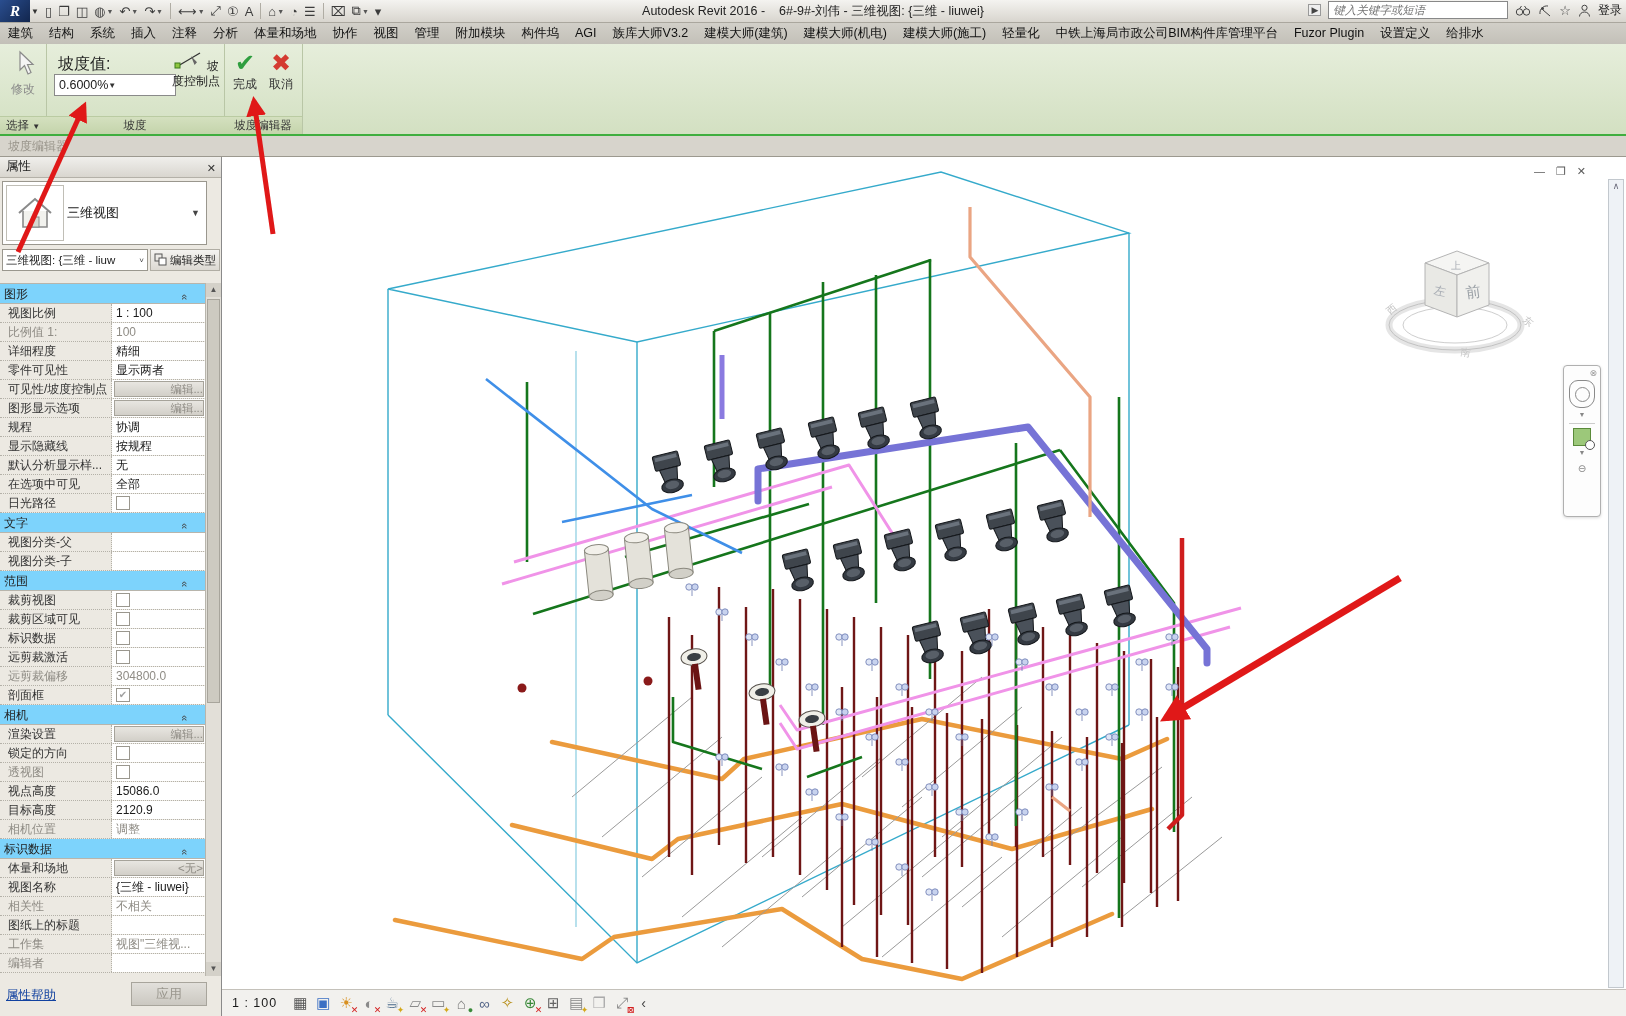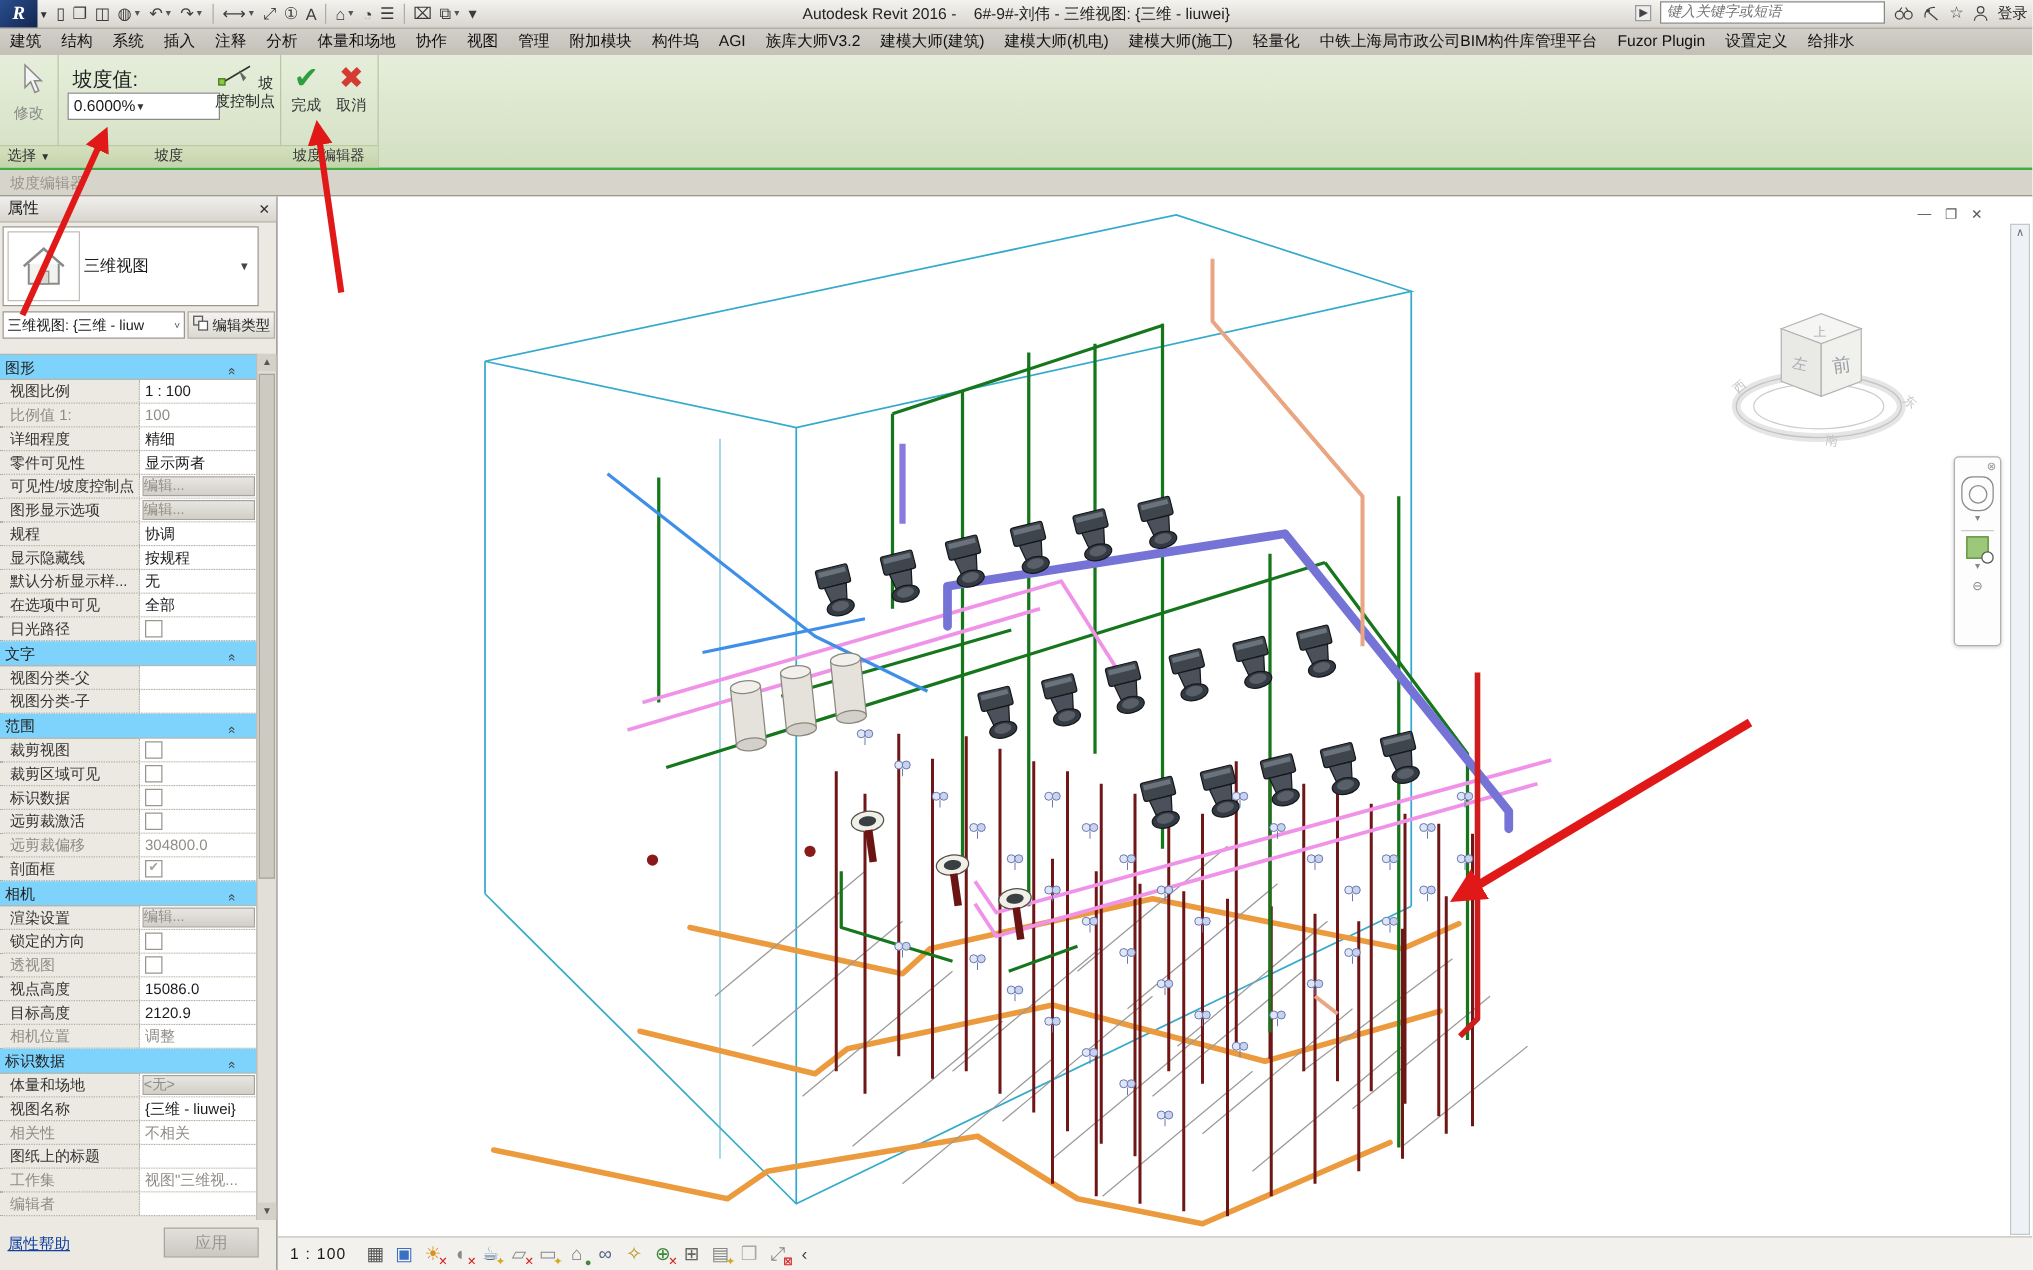--- a/index.html
+++ b/index.html
@@ -66,21 +66,21 @@
     display:flex;align-items:center;gap:3px;font-size:11.5px;padding:0 3px;white-space:nowrap}
   #prop-grid{position:absolute;left:0;top:126px;right:15px;bottom:40px;overflow:hidden;background:#ece9e2;border-top:1px solid #b8b5ac}
   .psec{height:19px;background:#7dd3fc;border-bottom:1px solid #b8b5ac;display:flex;align-items:flex-end;
     justify-content:space-between;padding:0 18px 0 4px;font-size:12px;color:#222}
   .psec .chev{display:inline-block;transform:rotate(90deg);font-size:11px;color:#444}
   .prow{height:19px;display:flex;border-bottom:1px dotted #b4b1a8;box-sizing:border-box}
   .plab{flex:0 0 103px;padding-left:8px;line-height:18px;color:#333;overflow:hidden;white-space:nowrap;border-right:1px dotted #b4b1a8}
   .pval{flex:1;background:#fff;line-height:18px;padding-left:4px;overflow:hidden;white-space:nowrap;position:relative}
   .grey{color:#8f8c85}
   .pbtn{position:absolute;inset:1px 2px;background:linear-gradient(#e8e6e1,#d2cfc8);border:1px solid #a6a39a;
-    color:#8f8c85;text-align:left;line-height:14px;font-size:11.5px}
+    color:#8f8c85;text-align:right;line-height:14px;font-size:11.5px}
   .cbox{width:12px;height:12px;border:1px solid #9a978e;background:#fff;margin-top:2px;font-size:10px;line-height:11px;text-align:center;color:#a0a0a0}
   #p-scroll{position:absolute;right:0;top:126px;width:15px;bottom:40px;background:#e2dfd8;border-left:1px solid #b8b5ac}
   #p-scroll .sarr{position:absolute;left:0;right:0;height:14px;text-align:center;font-size:8px;color:#555;background:#d4d1c9;line-height:14px}
   #p-scroll .sthumb{position:absolute;left:1px;right:1px;top:16px;height:58%;background:#cdcac1;border:1px solid #a8a59c}
   #p-footer{position:absolute;left:0;right:0;bottom:6px;height:28px}
   #help-link{position:absolute;left:6px;bottom:6px;color:#1242a0;text-decoration:underline;font-size:12.5px}
   #apply-btn{position:absolute;right:14px;bottom:4px;width:74px;height:22px;background:linear-gradient(#e2e0db,#cbc8c1);
     border:1px solid #a8a59c;color:#9a978e;text-align:center;line-height:21px;font-size:13px}
   
   #canvas{position:absolute;left:222px;top:157px;right:0;bottom:0;background:#fff;overflow:hidden}

